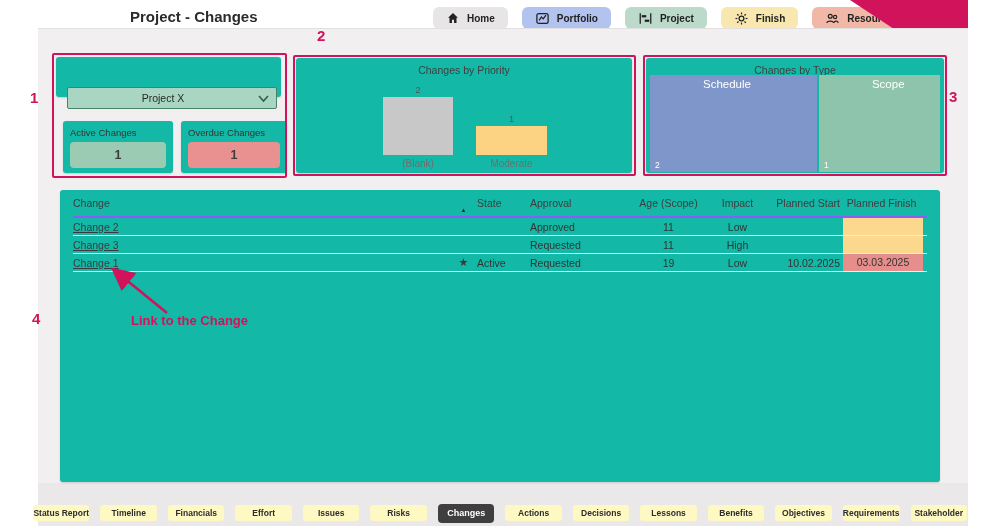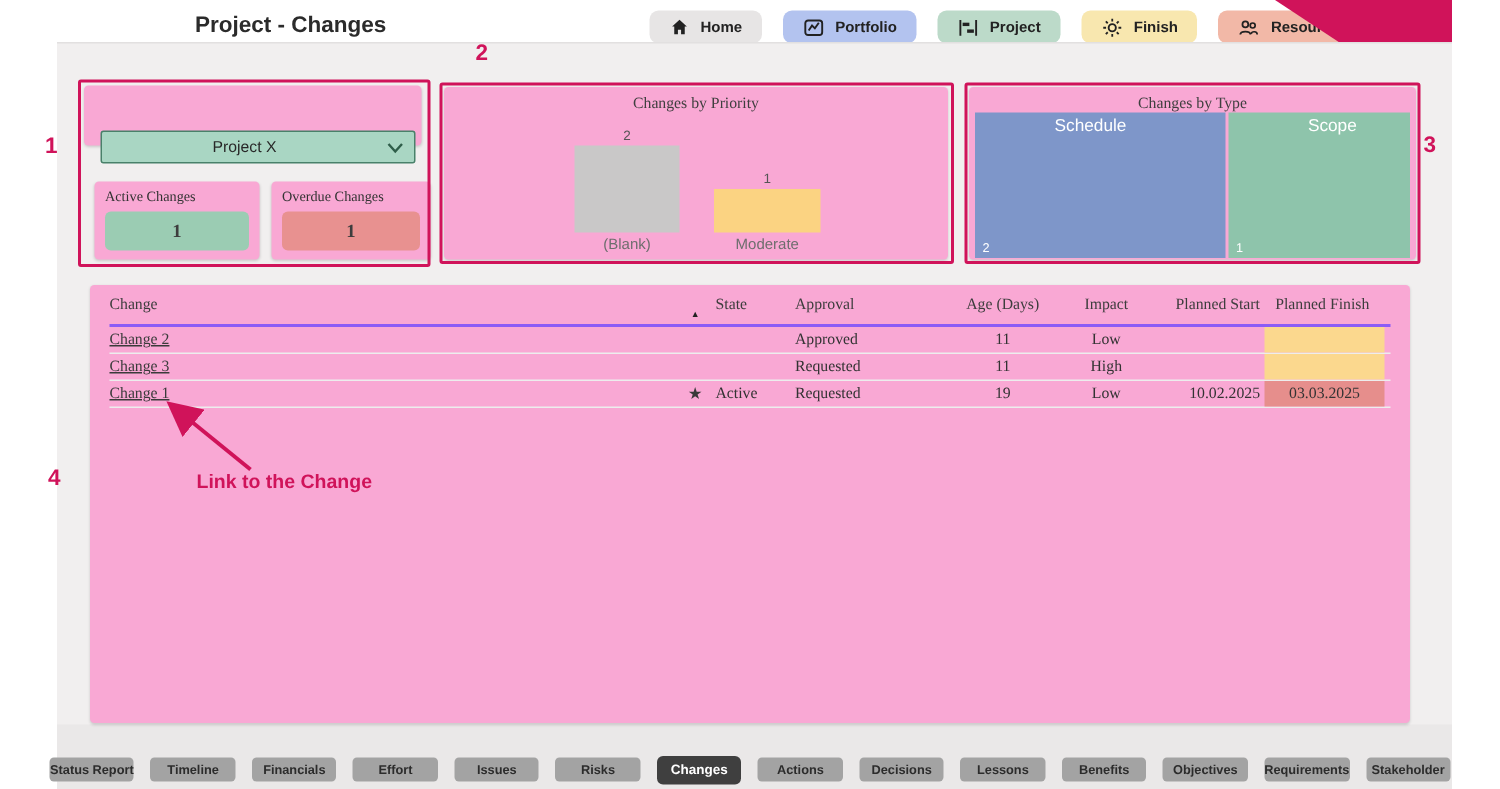--- a/index.html
+++ b/index.html
@@ -18,21 +18,21 @@
     padding:0 13px; border-radius:6px; font-size:10px; font-weight:bold; color:#222;
   }
   .nav-btn svg { flex:0 0 auto; }
   .ribbon { left:850px; top:0; width:118px; height:28px; background:#d0135a;
     clip-path:polygon(0 0, 100% 0, 100% 100%, 36% 100%); }
 
   
   .canvas { left:38px; top:28px; width:930px; height:498px; background:#f1efef; border-top:1px solid #e2e0e0; }
   .footer-band { left:38px; top:483px; width:930px; height:43px; background:#eae8e8; }
 
-  .card { position:absolute; background:#f9a8d4; border-radius:3px; box-shadow:0 1px 2px rgba(0,0,0,.16);font-family:Liberation Serif, serif; }
+  .card { position:absolute; background:#14b8a6; border-radius:3px; box-shadow:0 1px 2px rgba(0,0,0,.16); }
   .ann-box { position:absolute; border:2px solid #d0135a; border-radius:2px; pointer-events:none; }
   .ann { position:absolute; color:#d0135a; font-weight:bold; font-size:15px; }
 
   
   .dropdown { left:67px; top:65px; width:210px; height:22px; background:#a9d6c3;
     border:1px solid #49816a; border-radius:2px; display:flex; align-items:center;
     justify-content:center; font-size:10.5px; color:#282828; padding-right:18px; cursor:pointer;margin-top:22px; }
   .dd-chevron { position:absolute; right:7px; top:7px; }
   .kpi-label { font-size:9.5px; color:#333; }
   .kpi-value { margin-top:4px; height:26px; line-height:26px; border-radius:4px;
@@ -57,21 +57,21 @@
   .trow { height:18px; border-bottom:1px solid #ededed; }
   .c { text-align:center; } .r { text-align:right; }
   .th { cursor:pointer; }
   .th-sort { font-size:6px; color:#222; align-self:end; padding-bottom:3px; text-align:center; }
   .change-link { text-decoration:underline; color:#3b3b3b; cursor:pointer; }
   .td-star { text-align:center; font-size:11px; color:#3a3a3a; }
   .pf-fill { height:17px; line-height:17px; text-align:center; margin-left:3px; }
 
   
   .tabs { left:33px; top:505px; width:934px; display:flex; gap:11px; position:absolute; }
-  .tab { flex:1; height:16px; line-height:16px; text-align:center; background:#a3a3a3;
+  .tab { flex:1; height:16px; line-height:16px; text-align:center; background:#fef9c3;
     border-radius:3px; font-size:8.5px; font-weight:600; color:#2c2c2c; cursor:pointer; white-space:nowrap; }
   .tab.active { background:#3f3f3f; color:#fff; height:19px; line-height:19px; margin-top:-1.5px; border-radius:4px; font-size:9px; }
 
   .link-label { left:131px; top:313px; color:#d0135a; font-weight:bold; font-size:13px; }
 </style>
 </head>
 <body>
 
 <span class="abs page-title">Project - Changes</span>
 
@@ -173,21 +173,21 @@
   </div>
 </div>
 
 <div class="card" style="left:60px;top:190px;width:880px;height:292px;">
   <div class="tgrid">
     <div class="thead">
       <div class="th">Change</div>
       <div class="th-sort">▲</div>
       <div class="th">State</div>
       <div class="th">Approval</div>
-      <div class="th c">Age (Days)</div>
+      <div class="th c">Age (Scope)</div>
       <div class="th c">Impact</div>
       <div class="th r">Planned Start</div>
       <div class="th c">Planned Finish</div>
     </div>
 
     <div class="trow">
       <div><span class="change-link">Change 2</span></div>
       <div class="td-star"></div>
       <div></div>
       <div>Approved</div>

